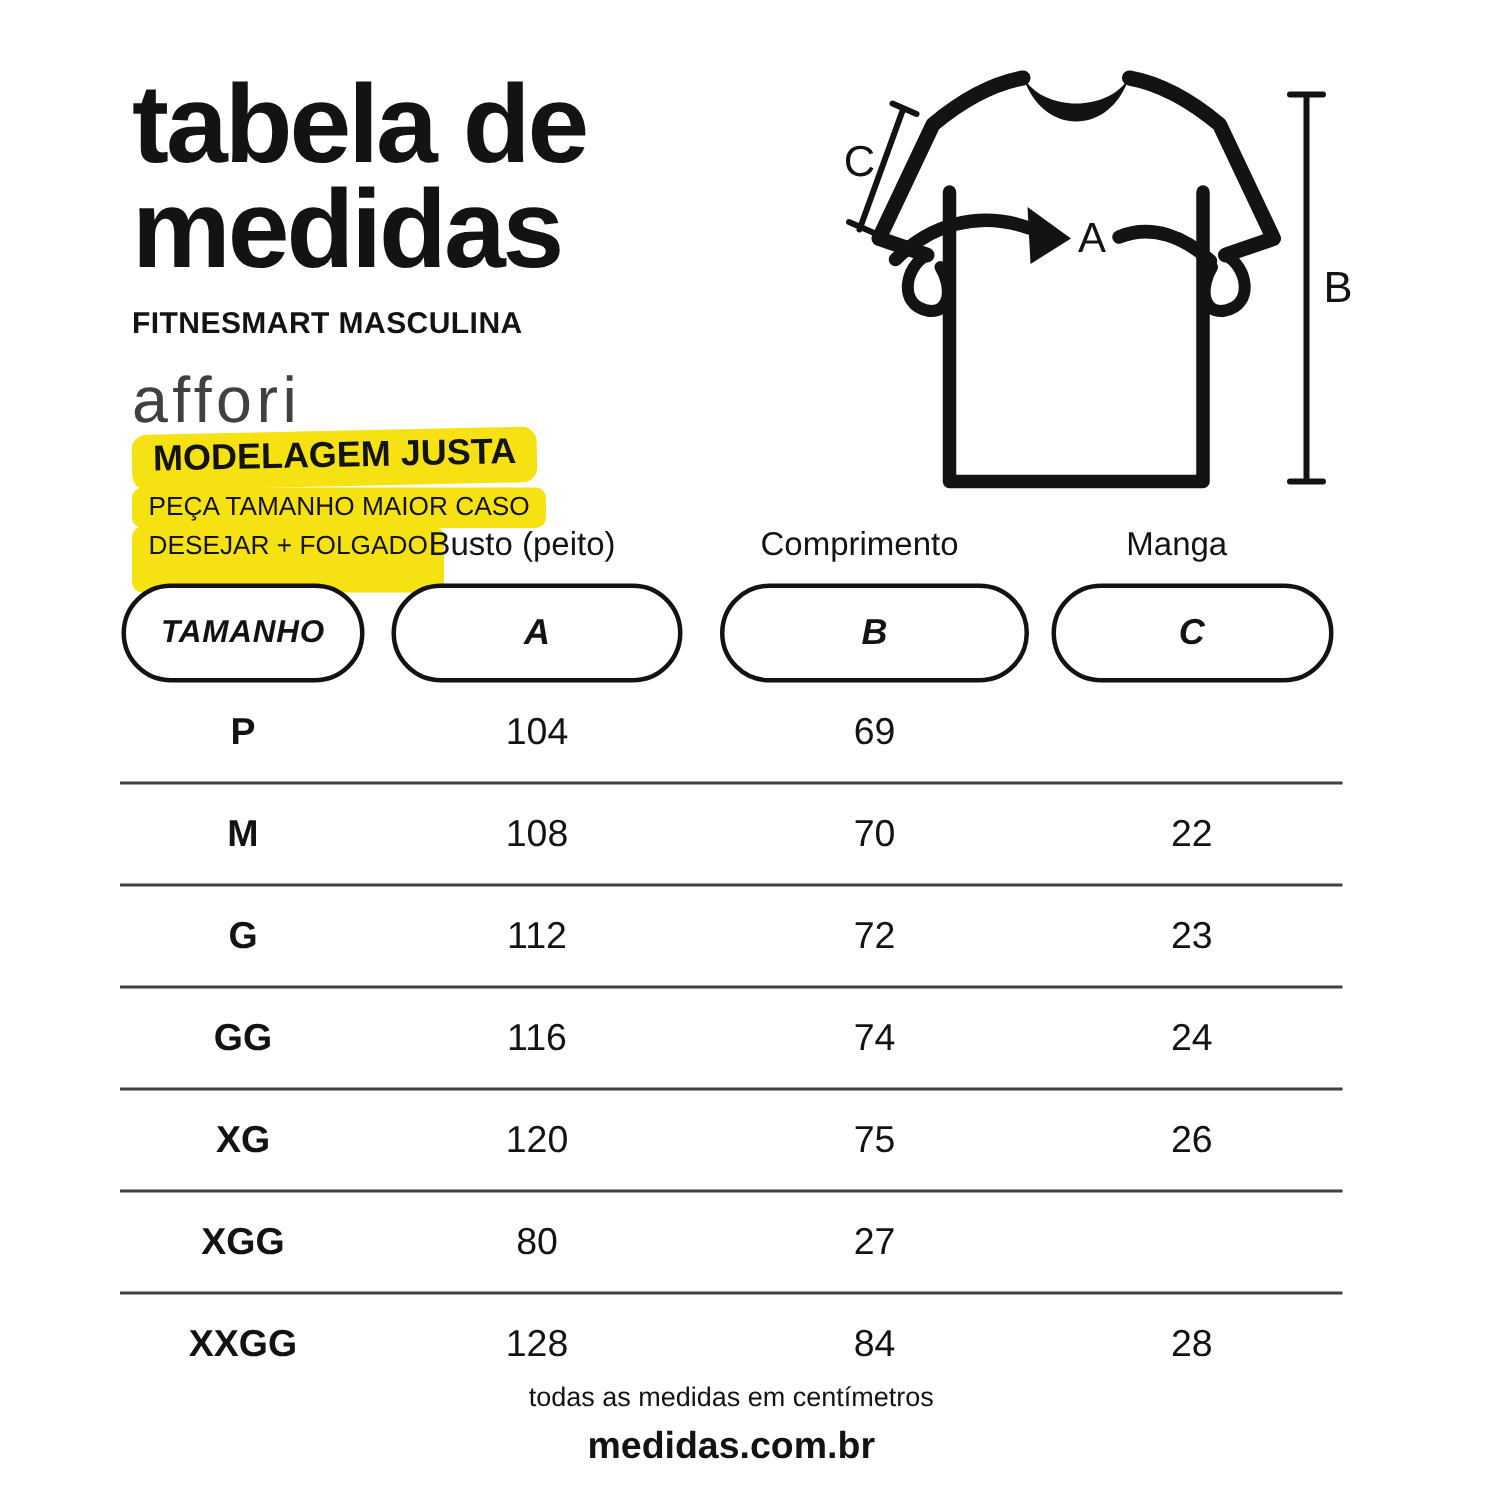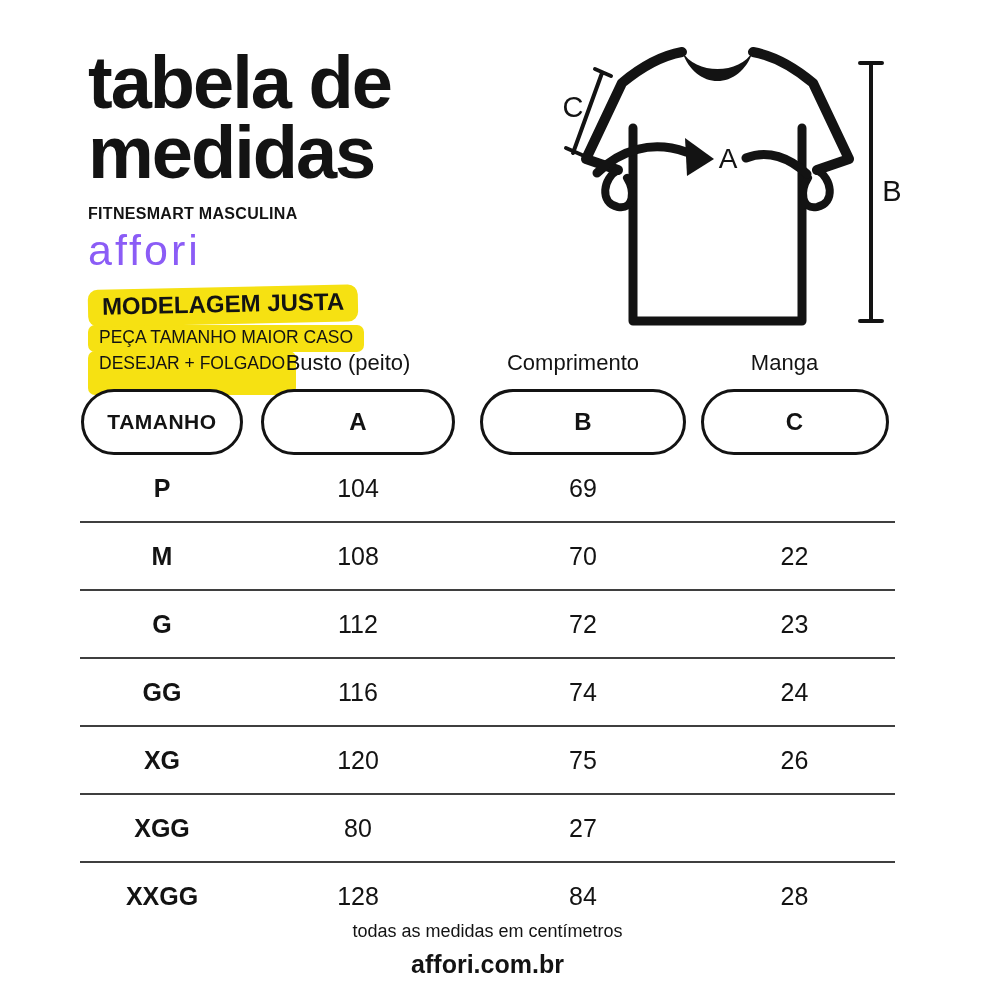--- a/index.html
+++ b/index.html
@@ -4,40 +4,40 @@
 <style>
   html,body { margin:0; padding:0; background:#ffffff; }
   .canvas {
     position:relative; width:1000px; height:1000px; background:#ffffff;
     font-family:"Liberation Sans", sans-serif; color:#131313; overflow:hidden;
   }
 
   
   .header { position:absolute; left:88px; top:48px; }
   .title-line { font-size:74px; font-weight:700; line-height:0.95; letter-spacing:-2px; color:#131313; }
-  .subtitle { margin-top:16px; font-size:16px; font-weight:700; letter-spacing:0.3px; }
-  .brand { margin-top:6px; font-size:43px; font-weight:400; color:#8b5cf6; letter-spacing:3px; line-height:1; }
+  .subtitle { margin-top:16px; font-size:20px; font-weight:700; letter-spacing:0.3px; }
+  .brand { margin-top:18px; font-size:43px; font-weight:400; color:#404040; letter-spacing:3px; line-height:1; }
 
   
   .hl { position:absolute; left:88px; top:290px; display:flex; flex-direction:column; align-items:flex-start; }
   .hl-line { background:#F6E112; color:#131313; white-space:nowrap; }
   .hl-line1 { font-size:24px; font-weight:700; padding:3px 14px 6px; border-radius:10px; transform:rotate(-1.2deg); transform-origin:left center; }
   .hl-line2 { font-size:17.5px; font-weight:500; padding:2px 11px 4px; border-radius:7px; margin-top:-2px; }
   .hl-line3 { font-size:17.5px; font-weight:500; padding:2px 11px 21px; border-radius:7px; margin-top:-1px; }
 
   
   .tshirt { position:absolute; left:540px; top:28px; width:420px; height:320px; }
   .tshirt text { font-family:"Liberation Sans", sans-serif; fill:#131313; }
 
   
   .grid4 { display:grid; grid-template-columns:164px 228px 222px 201px; width:815px; }
   .col-labels { position:absolute; left:70px; top:350px; font-size:22px; }
   .col-label { text-align:center; }
 
-  .pills { position:absolute; left:80px; top:389px; }
+  .pills { position:absolute; left:80px; top:389px;font-style:italic; }
   .pill {
     height:66px; border:3px solid #131313; border-radius:34px; box-sizing:border-box;
     display:flex; align-items:center; justify-content:center;
     font-weight:700; justify-self:center; background:#ffffff;
   }
   .pill-tamanho { width:162px; font-size:21px; letter-spacing:0.5px; }
   .pill-a { width:194px; font-size:24px; }
   .pill-b { width:206px; font-size:24px; }
   .pill-c { width:188px; font-size:24px; }
 
@@ -150,16 +150,16 @@
     <div class="trow grid4 last">
       <div class="size-cell">XXGG</div>
       <div class="val-cell">128</div>
       <div class="val-cell">84</div>
       <div class="val-cell">28</div>
     </div>
   </div>
 
   <div class="footer">
     <div class="footer-note">todas as medidas em centímetros</div>
-    <div class="footer-site">affori.com.br</div>
+    <div class="footer-site">medidas.com.br</div>
   </div>
 
 </div>
 
 </body></html>

